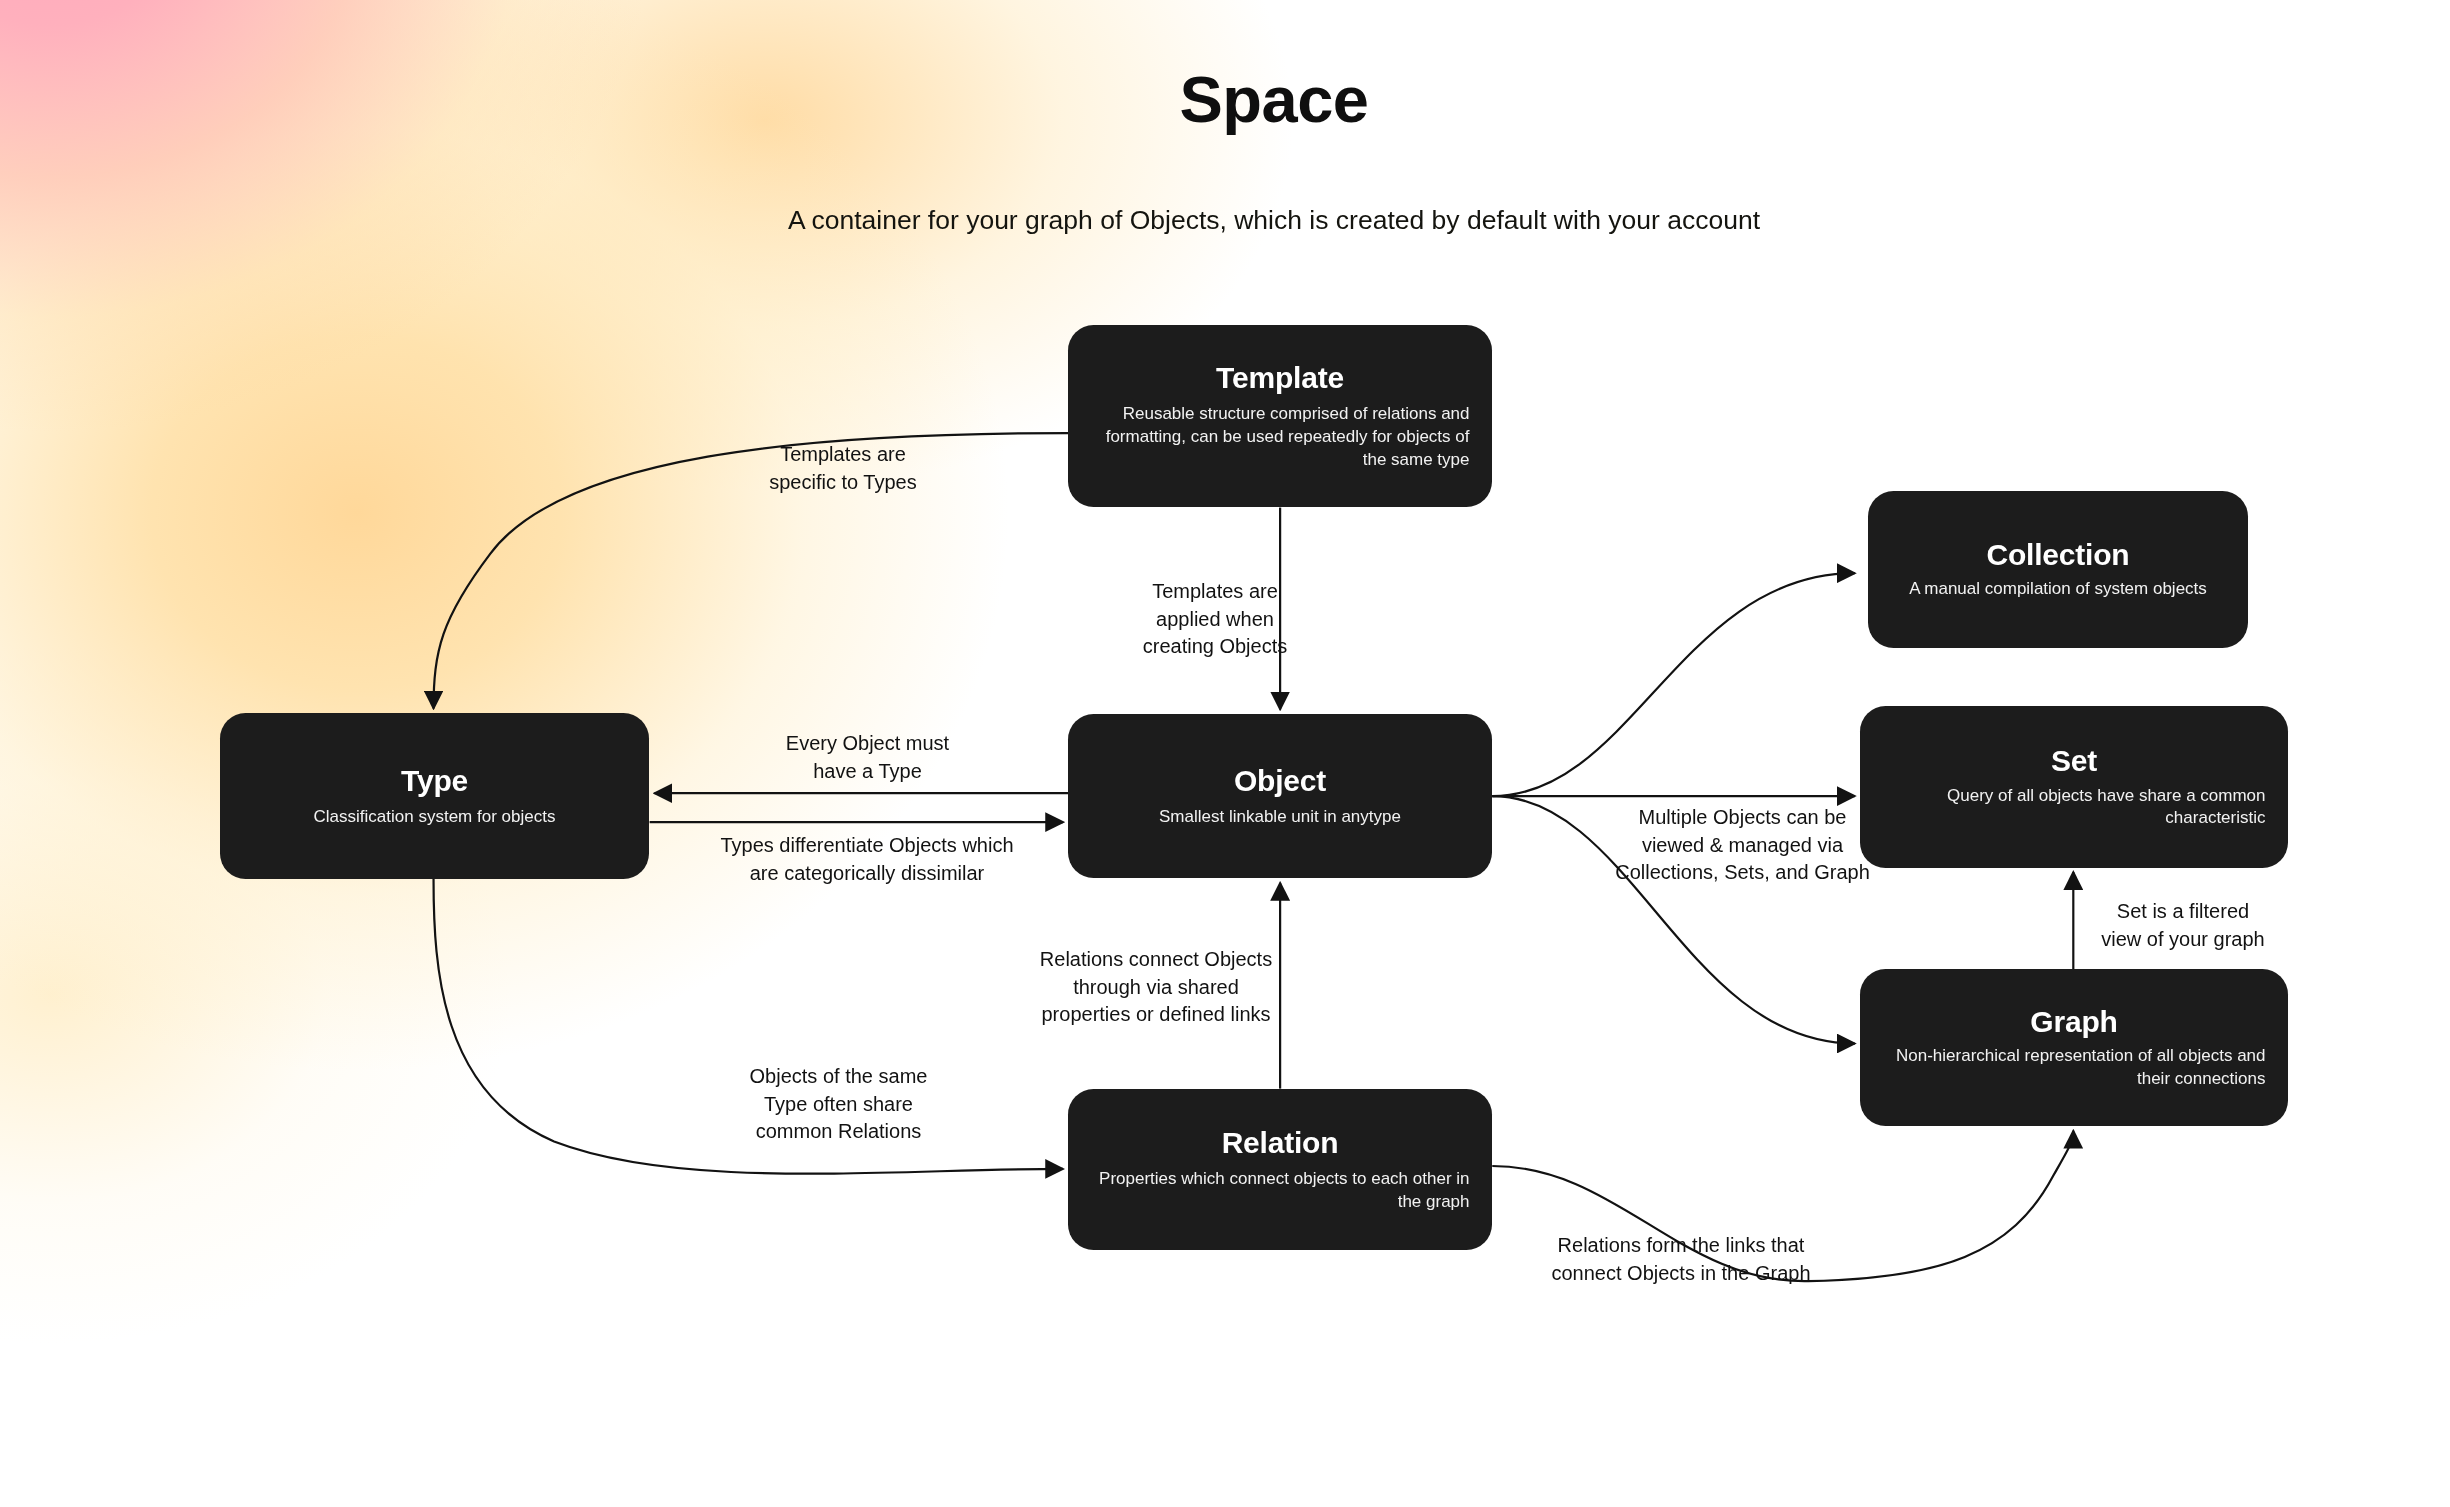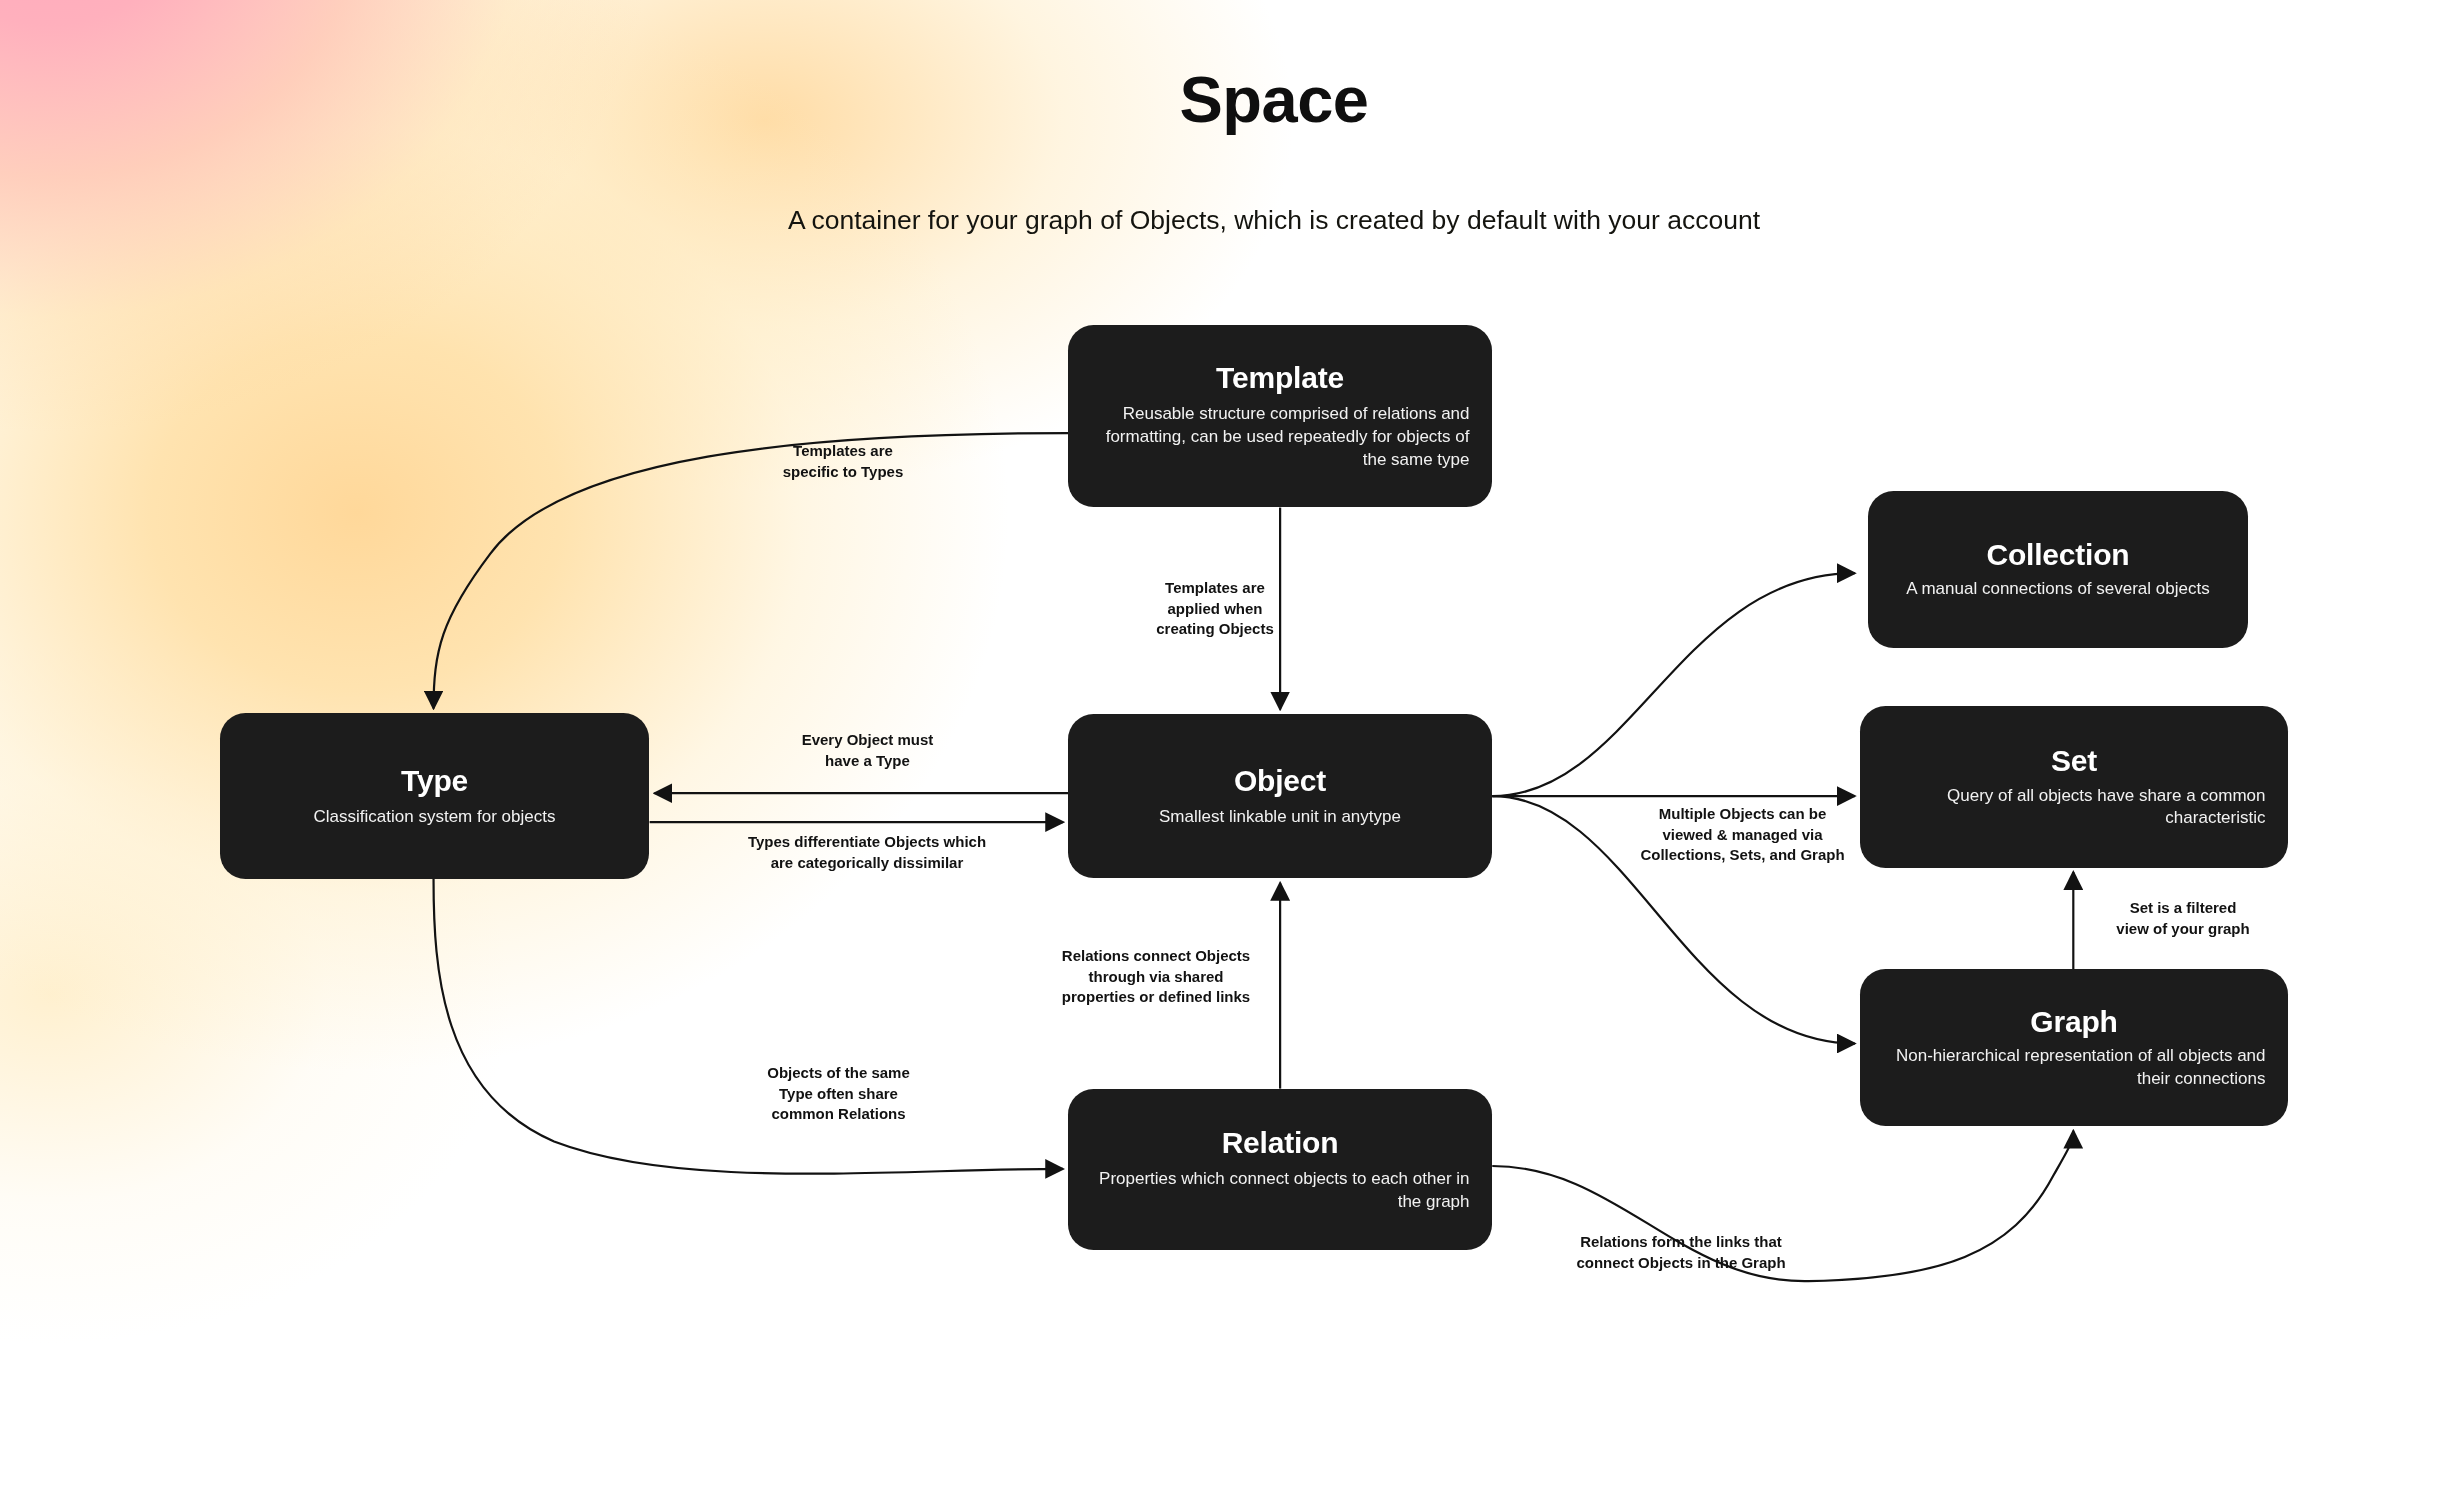--- a/index.html
+++ b/index.html
@@ -92,22 +92,22 @@
   #node-set        { left: 1860px; top: 706px; width: 428px; height: 162px; }
   #node-graph      { left: 1860px; top: 969px; width: 428px; height: 157px; }
   #node-relation   { left: 1068px; top: 1089px; width: 424px; height: 161px; }
   
   #node-collection .node-desc,
   #node-set .node-desc,
   #node-graph .node-desc { margin-top: 6.9px; }
   
   .edge-label {
     position: absolute;
-    font-size: 15px;
-    font-weight: 700;
+    font-size: 20px;
+    font-weight: 400;
     color: #121212;
     line-height: 1.38;
     text-align: center;
     white-space: pre-line;
   }
   #lbl-tpl-type      { left: 686px; top: 441px;  width: 314px; }
   #lbl-tpl-obj       { left: 1078px; top: 578px; width: 274px; }
   #lbl-obj-type      { left: 686px; top: 730px; width: 363px; }
   #lbl-type-obj      { left: 676px; top: 832px; width: 382px; }
   #lbl-obj-views     { left: 1610px; top: 804px; width: 265px; }
@@ -158,21 +158,21 @@
   <div id="page-title">Space</div>
   <div id="page-subtitle">A container for your graph of Objects, which is created by default with your account</div>
 
   <div class="node" id="node-template">
     <div class="node-title">Template</div>
     <div class="node-desc">Reusable structure comprised of relations and formatting, can be used repeatedly for objects of the same type</div>
   </div>
 
   <div class="node" id="node-collection">
     <div class="node-title">Collection</div>
-    <div class="node-desc">A manual connections of several objects</div>
+    <div class="node-desc">A manual compilation of system objects</div>
   </div>
 
   <div class="node" id="node-type">
     <div class="node-title">Type</div>
     <div class="node-desc">Classification system for objects</div>
   </div>
 
   <div class="node" id="node-object">
     <div class="node-title">Object</div>
     <div class="node-desc">Smallest linkable unit in anytype</div>

